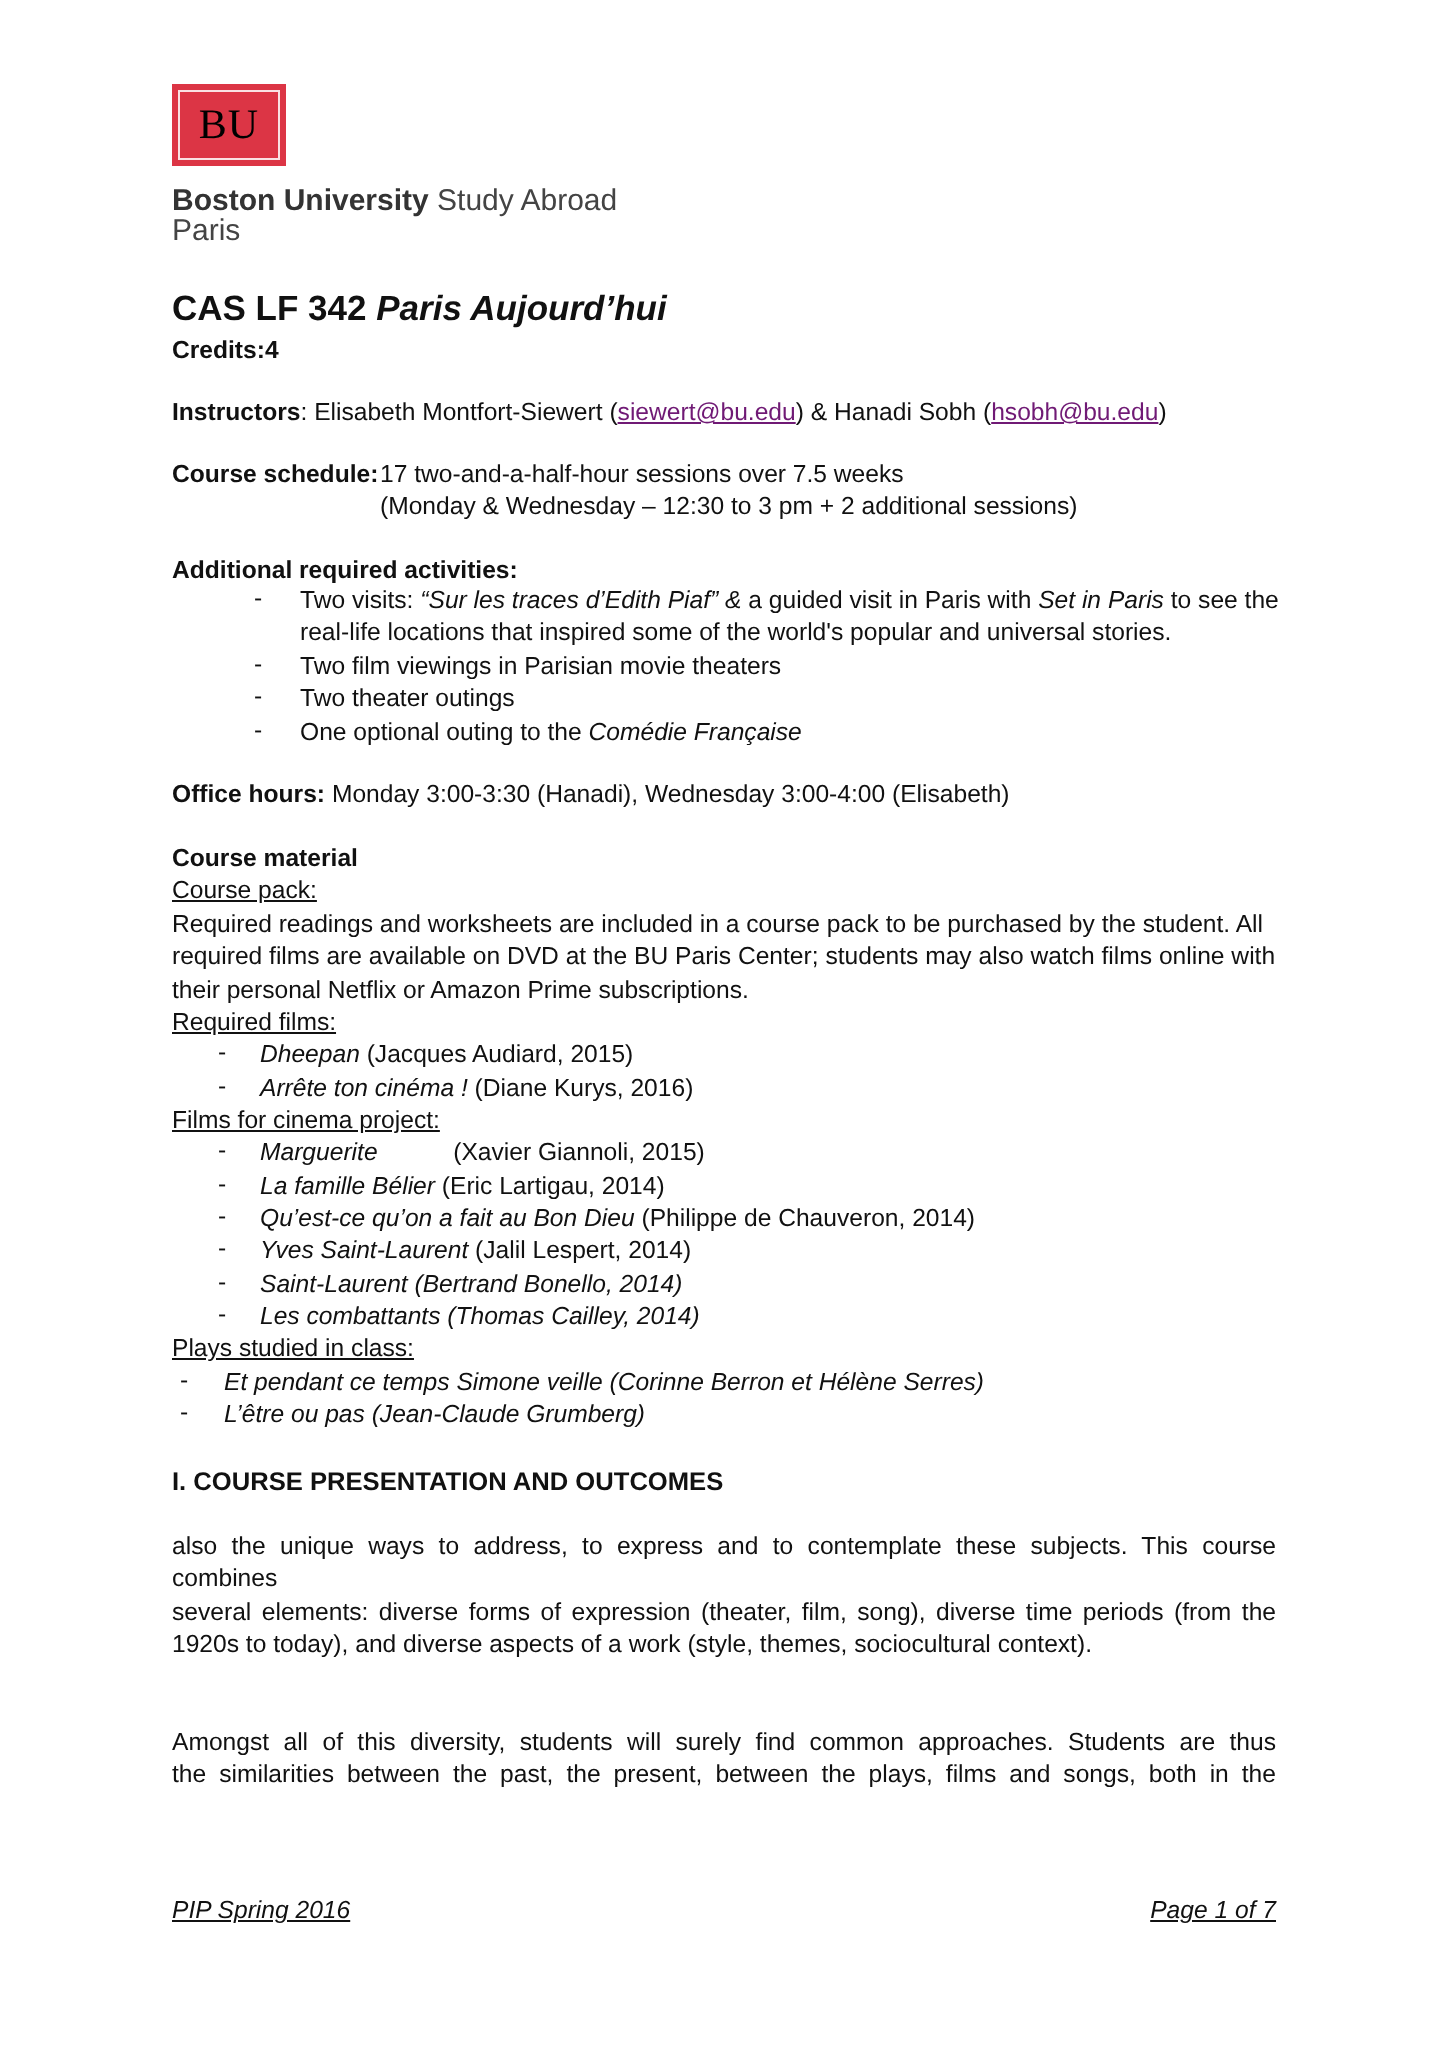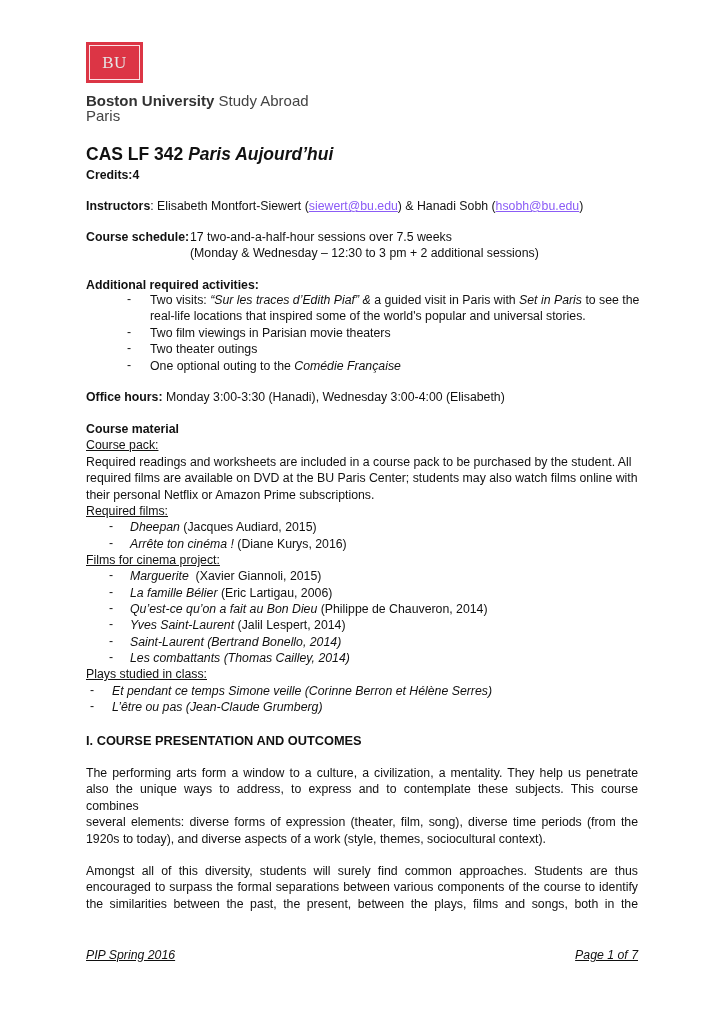--- a/index.html
+++ b/index.html
@@ -10,30 +10,30 @@
   }
   .abs { position: absolute; }
   .logo {
     left: 86px; top: 42px; width: 57px; height: 41px;
     background: #dc3545; box-sizing: border-box;
   }
   .logo-inner {
     position: absolute; left: 3px; top: 3px; right: 3px; bottom: 3px;
     border: 1px solid rgba(255,255,255,0.85);
     display: flex; align-items: center; justify-content: center;
-    color: #e5e5e5; font-family: "Liberation Serif", serif; font-size: 17px; letter-spacing: 0.5px;
+    color: #000000; font-family: "Liberation Serif", serif; font-size: 21px; letter-spacing: 0.5px;
   }
   .org { left: 86px; top: 93px; font-size: 15px; color: #444; line-height: 15px; }
   .org b { color: #333; }
   .line { position: absolute; left: 86px; white-space: nowrap; line-height: 16.5px; }
   .title { top: 146px; font-size: 17.5px; font-weight: bold; color: #111; }
   .b { font-weight: bold; }
   .i { font-style: italic; }
   .u { text-decoration: underline; }
-  a.link { color: #8b5cf6; text-decoration: underline; }
+  a.link { color: #701a75; text-decoration: underline; }
   .dash { position: absolute; white-space: nowrap; }
   .justify { position: absolute; left: 86px; width: 552px; text-align: justify; line-height: 16.4px; }
   .footer { top: 947px; font-style: italic; text-decoration: underline; }
 </style>
 </head>
 <body>
 
 <div class="abs logo">
   <div class="logo-inner">BU</div>
 </div>
@@ -87,25 +87,25 @@
 </div>
 <div class="dash" style="left:109px; top:536px;">-</div>
 <div class="line" style="top:536px; left:130px;">
   <span class="i">Arrête ton cinéma !</span><span> (Diane Kurys, 2016)</span>
 </div>
 
 <div class="line u" style="top:552px;">Films for cinema project:</div>
 
 <div class="dash" style="left:109px; top:568px;">-</div>
 <div class="line" style="top:568px; left:130px;">
-  <span class="i">Marguerite</span><span style="white-space:pre;">  (Xavier Giannoli, 2015)</span>
+  <span class="i">Marguerite</span><span style="white-space:pre;margin-left:31px;">  (Xavier Giannoli, 2015)</span>
 </div>
 <div class="dash" style="left:109px; top:585px;">-</div>
 <div class="line" style="top:585px; left:130px;">
-  <span class="i">La famille Bélier</span><span> (Eric Lartigau, 2006)</span>
+  <span class="i">La famille Bélier</span><span> (Eric Lartigau, 2014)</span>
 </div>
 <div class="dash" style="left:109px; top:601px;">-</div>
 <div class="line" style="top:601px; left:130px;">
   <span class="i">Qu’est-ce qu’on a fait au Bon Dieu</span><span> (Philippe de Chauveron, 2014)</span>
 </div>
 <div class="dash" style="left:109px; top:617px;">-</div>
 <div class="line" style="top:617px; left:130px;">
   <span class="i">Yves Saint-Laurent</span><span> (Jalil Lespert, 2014)</span>
 </div>
 <div class="dash" style="left:109px; top:634px;">-</div>
@@ -115,26 +115,24 @@
 
 <div class="line u" style="top:666px;">Plays studied in class:</div>
 <div class="dash" style="left:90px; top:683px;">-</div>
 <div class="line i" style="top:683px; left:112px;">Et pendant ce temps Simone veille (Corinne Berron et Hélène Serres)</div>
 <div class="dash" style="left:90px; top:699px;">-</div>
 <div class="line i" style="top:699px; left:112px;">L’être ou pas (Jean-Claude Grumberg)</div>
 
 <div class="line b" style="top:733px; font-size:12.8px;">I. COURSE PRESENTATION AND OUTCOMES</div>
 
 <div class="justify" style="top:765px;">
-  <div style="text-align-last:justify;">The performing arts form a window to a culture, a civilization, a mentality. They help us penetrate</div>
   <div style="text-align-last:justify;">also the unique ways to address, to express and to contemplate these subjects. This course combines</div>
   <div style="text-align-last:justify;">several elements: diverse forms of expression (theater, film, song), diverse time periods (from the</div>
   <div style="text-align-last:left;">1920s to today), and diverse aspects of a work (style, themes, sociocultural context).</div>
 </div>
 
 <div class="justify" style="top:863px;">
   <div style="text-align-last:justify;">Amongst all of this diversity, students will surely find common approaches. Students are thus</div>
-  <div style="text-align-last:justify;">encouraged to surpass the formal separations between various components of the course to identify</div>
   <div style="text-align-last:justify;">the similarities between the past, the present, between the plays, films and songs, both in the</div>
 </div>
 
 <div class="line footer">PIP Spring 2016</div>
 <div class="abs footer" style="right:87px; line-height:16.5px; white-space:nowrap;">Page 1 of 7</div>
 
 </body></html>

